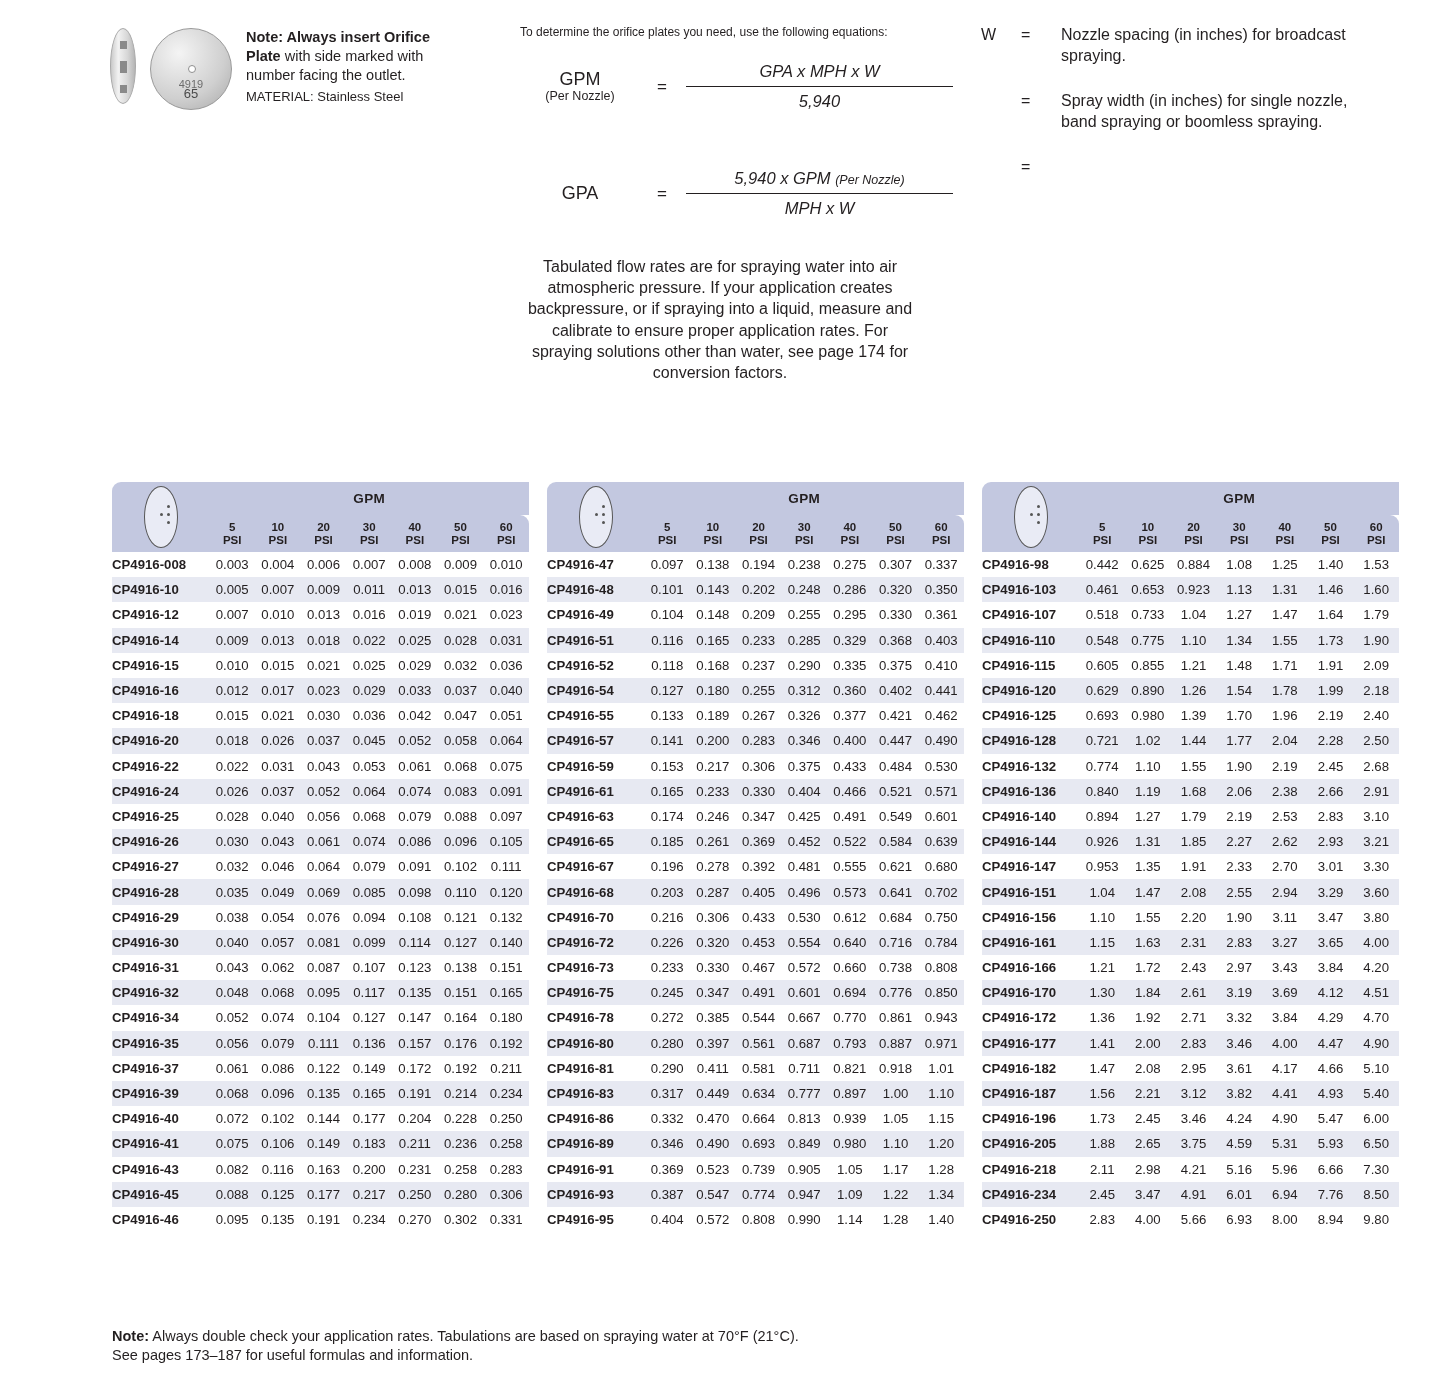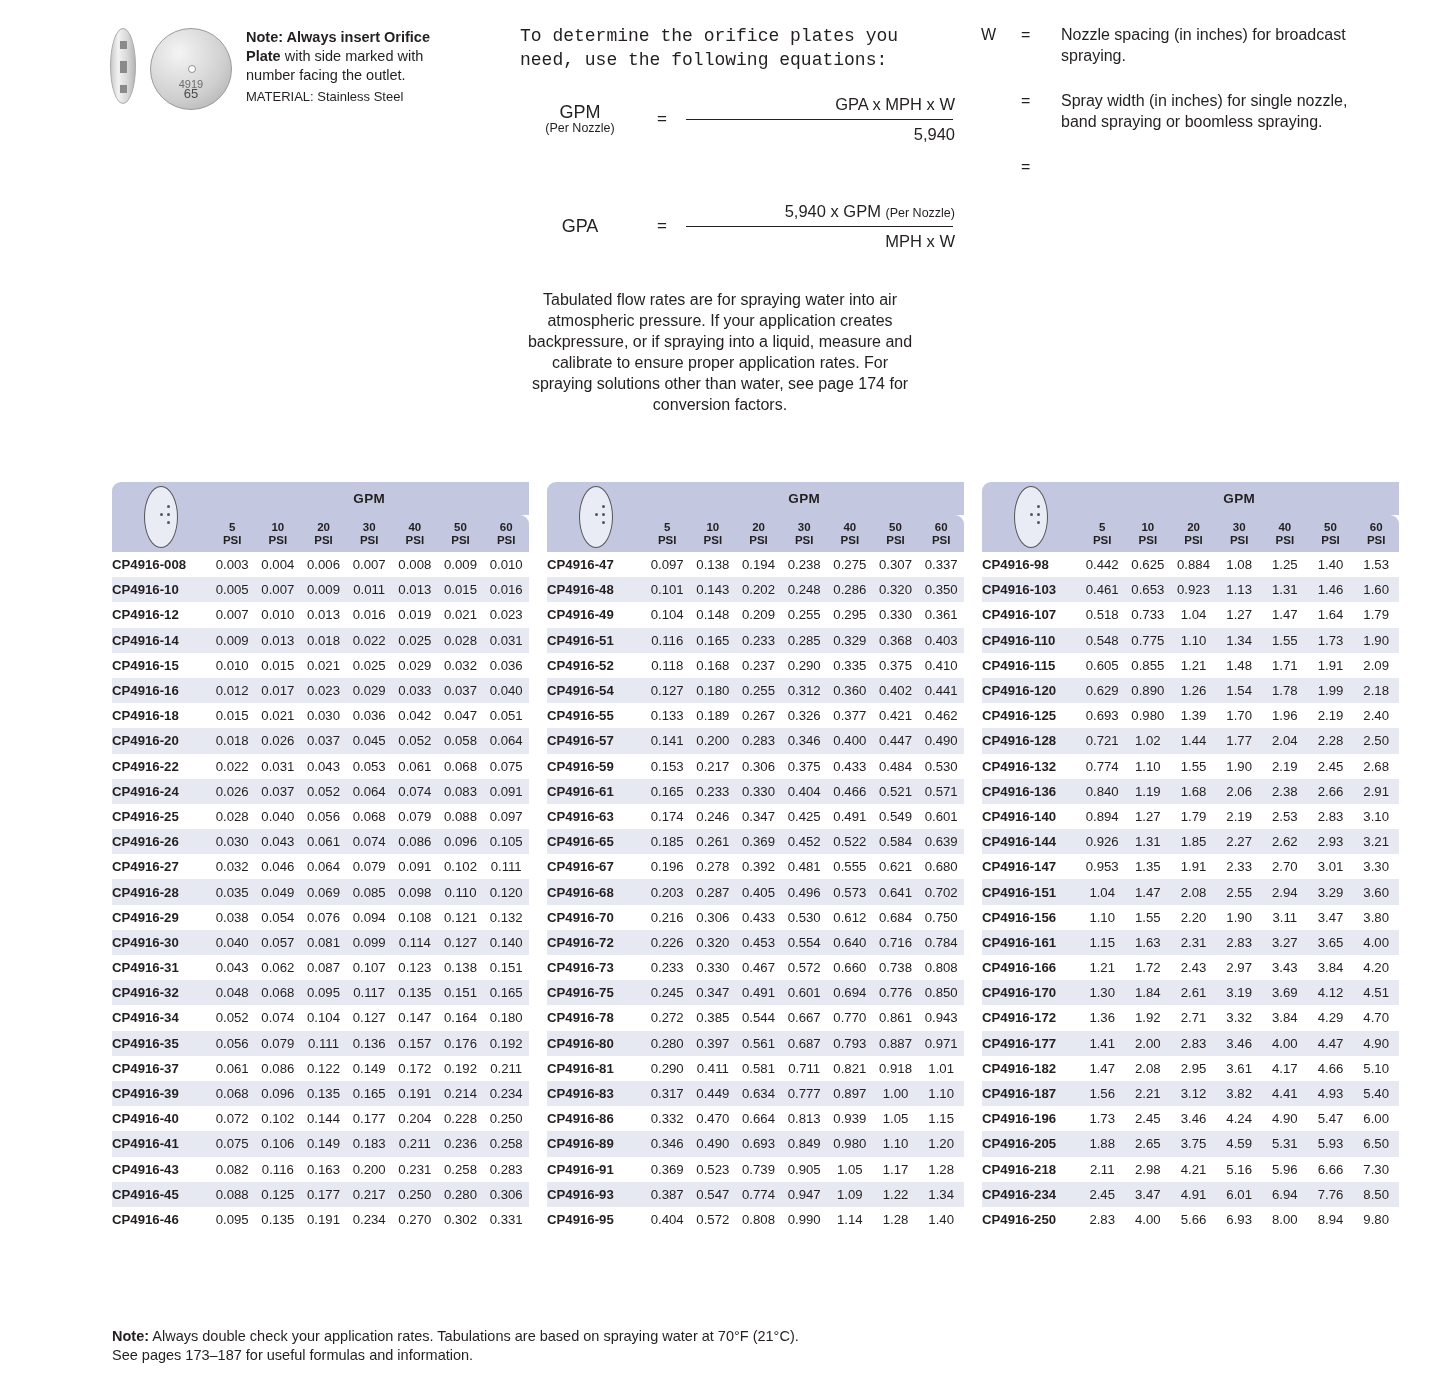--- a/index.html
+++ b/index.html
@@ -51,27 +51,27 @@
     position: absolute; top: 36px; left: 37px; width: 8px; height: 8px;
     border-radius: 50%; background: #ffffff; border: 1px solid #8f8f8f;
   }
   .plate-face .num-bot { position: absolute; bottom: 8px; left: 0; right: 0; font-size: 13px; color: #4a4a4a; }
 
   .note-text { font-size: 14.5px; line-height: 1.32; padding-top: 4px; max-width: 215px; }
   .note-text b { font-weight: bold; margin-top: 36px; }
   .material { margin-top: 4px; font-size: 13px; }
 
   .col-eq { width: 445px; padding-left: 10px; }
-  .eq-intro { font-size: 18px; line-height: 1.35; font-family: Liberation Mono, monospace; }
+  .eq-intro { font-size: 12px; line-height: 1.35; }
 
   .eqbox { margin-top: 22px; display: flex; align-items: center; gap: 0; }
   .eq-lhs { width: 120px; text-align: center; font-size: 18px; line-height: 1.05; }
   .eq-lhs .sub { font-size: 12.5px; display: block; margin-top: 1px; }
   .eq-eqsign { width: 44px; text-align: center; font-size: 17px; }
-  .eq-frac { flex: 1; text-align: right; font-size: 16.5px; }
+  .eq-frac { flex: 1; text-align: center; font-size: 16.5px; font-style: italic; }
   .eq-frac .numer { padding-bottom: 5px; }
   .eq-frac .bar { height: 1px; background: #231f20; margin: 0 2px; }
   .eq-frac .denom { padding-top: 5px; }
   .eq-frac .small { font-size: 12.5px; }
 
   .tab-note { margin-top: 38px; font-size: 16px; line-height: 1.32; max-width: 400px; text-align: center; }
 
   .col-w { width: 430px; padding-left: 26px; font-size: 16px; }
   .w-row { display: flex; margin-bottom: 14px; line-height: 1.32; }
   .w-row .wlab { width: 40px; }

